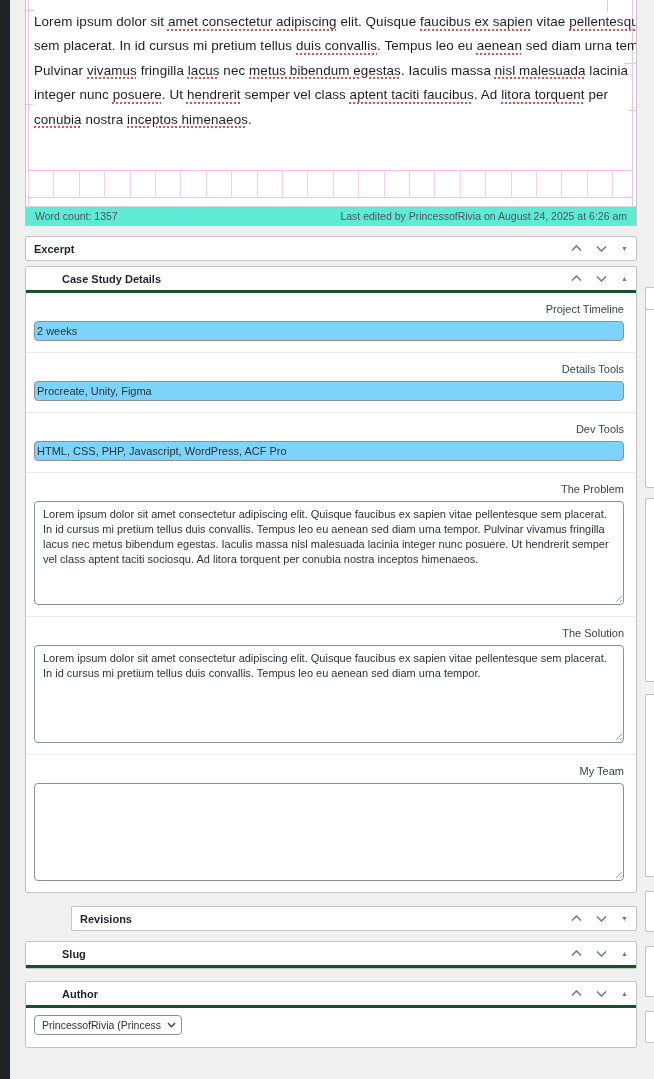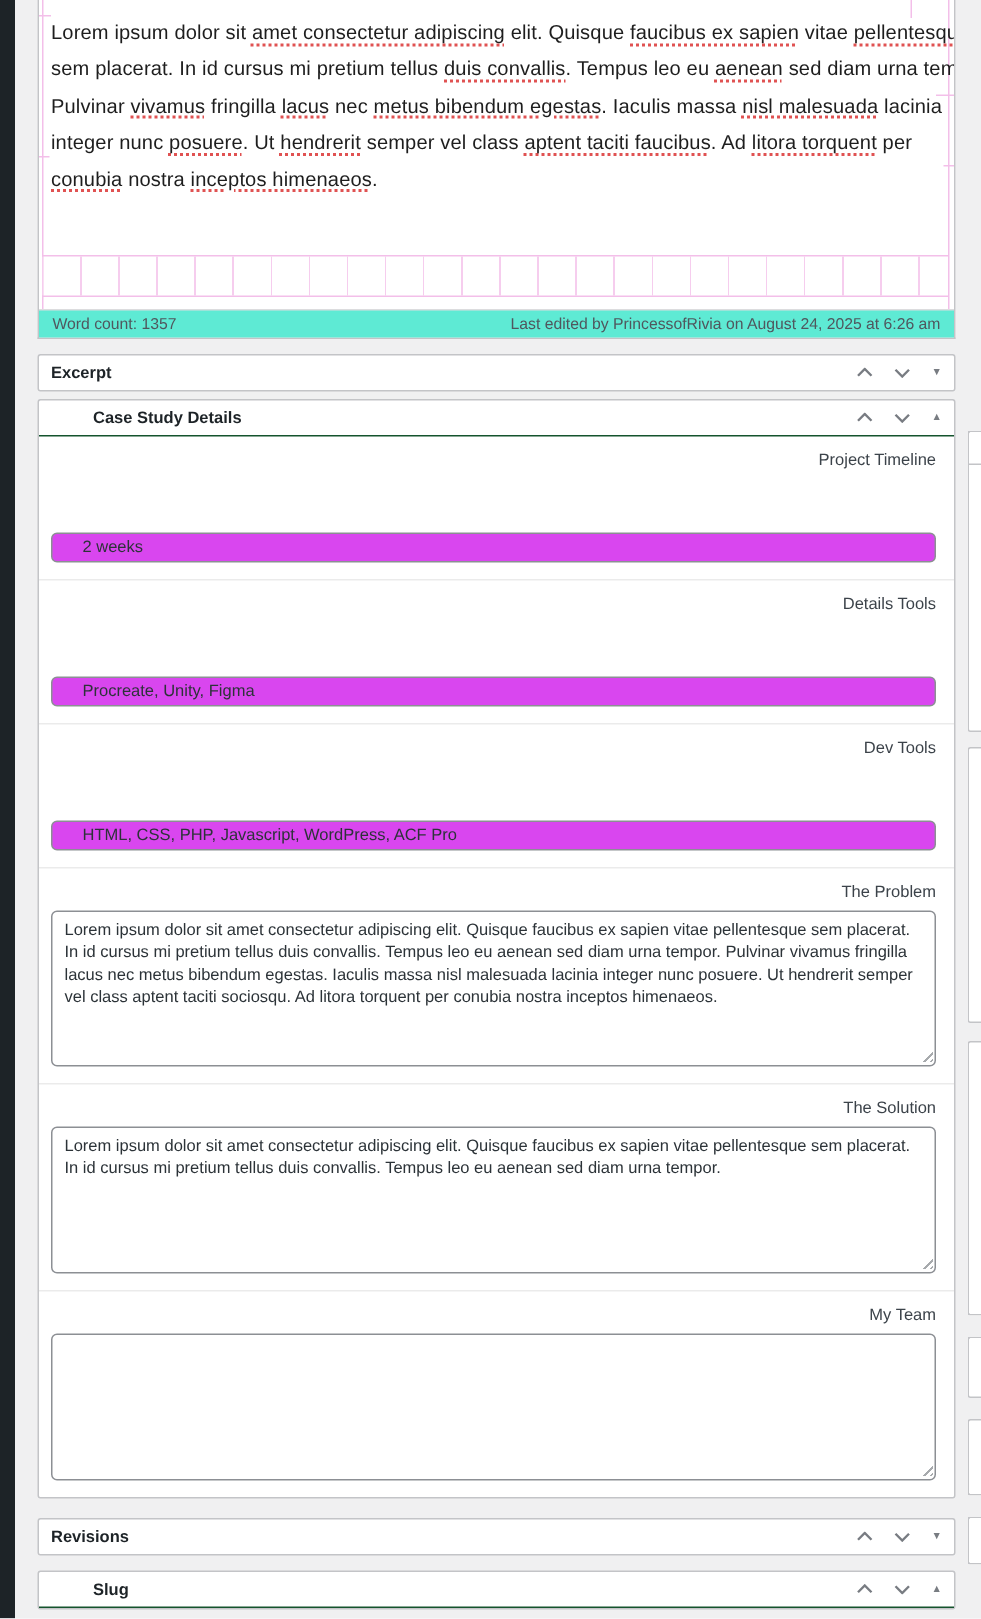--- a/index.html
+++ b/index.html
@@ -18,39 +18,39 @@
   .editor-text{position:relative;padding:10px 10px 0 8px;color:#1e1e1e;}
   .edit-line{height:24.4px;line-height:24.4px;font-size:13.4px;white-space:nowrap;letter-spacing:0.1px;}
   .miss{text-decoration:underline;text-decoration-style:dotted;text-decoration-color:#e05252;
         text-decoration-thickness:2px;text-underline-offset:3px;}
   .statusbar{height:18px;border-top:1px solid #dcdcde;background:#5eead4;display:flex;
     justify-content:space-between;align-items:center;padding:0 9px;font-size:10.5px;color:#50575e;}
 
   
   .postbox{background:#fff;border:1px solid #c3c4c7;border-radius:2px;box-sizing:border-box;}
   .pb-header{display:flex;align-items:center;height:23px;padding:0 3px 0 8px;}
-  .pb-header.bordered{border-bottom:1px solid #14532d;padding-left:36px;}
+  .pb-header.bordered{border-bottom:3px solid #14532d;padding-left:36px;}
   .pb-title{font-weight:700;font-size:11px;color:#1d2327;flex:1;}
   .handle-actions{display:flex;align-items:center;gap:4px;}
   .hbtn{background:none;border:none;padding:0 5px;margin:0;color:#787c82;cursor:pointer;
         height:23px;display:flex;align-items:center;font-family:inherit;}
   .toggle-glyph{font-size:7px;line-height:1;color:#787c82;}
 
   .mb-editor{margin-bottom:10px;}
   .mb-excerpt{margin-bottom:5px;}
   .mb-csd{margin-bottom:13px;}
-  .mb-revisions{margin-bottom:10px;}
+  .mb-revisions{margin-bottom:10px;margin-left:46px;}
   .mb-slug{margin-bottom:12px;}
 
   
   .acf-field{padding:10px 12px 11px 8px;}
   .acf-field + .acf-field{border-top:1px solid #ebebeb;}
   .acf-label{font-size:11px;color:#3c434a;margin-bottom:6px;text-align:right;}
-  .txt-input{width:100%;height:20px;border:1px solid #8c8f94;border-radius:4px;padding:0 20px;
-    font-size:11px;color:#2c3338;box-sizing:border-box;background:#d946ef;font-family:inherit;margin-top:36px;}
+  .txt-input{width:100%;height:20px;border:1px solid #8c8f94;border-radius:4px;padding:0 2px;
+    font-size:11px;color:#2c3338;box-sizing:border-box;background:#7dd3fc;font-family:inherit;}
   .ta-wrap{position:relative;}
   textarea.acf-ta{display:block;width:100%;border:1px solid #8c8f94;border-radius:4px;padding:5px 8px;
     font-size:11px;line-height:15px;color:#2c3338;box-sizing:border-box;resize:none;
     font-family:inherit;background:#fff;overflow:hidden;}
   .ta-problem{height:104px;} .ta-solution{height:98px;} .ta-team{height:98px;}
   .resize-grip{position:absolute;right:2px;bottom:3px;width:9px;height:9px;
     background:repeating-linear-gradient(135deg,transparent 0,transparent 2px,#a7aaad 2px,#a7aaad 3px);
     clip-path:polygon(100% 0,100% 100%,0 100%);}
 
   .pb-body{padding:7px 12px 10px 8px;}

